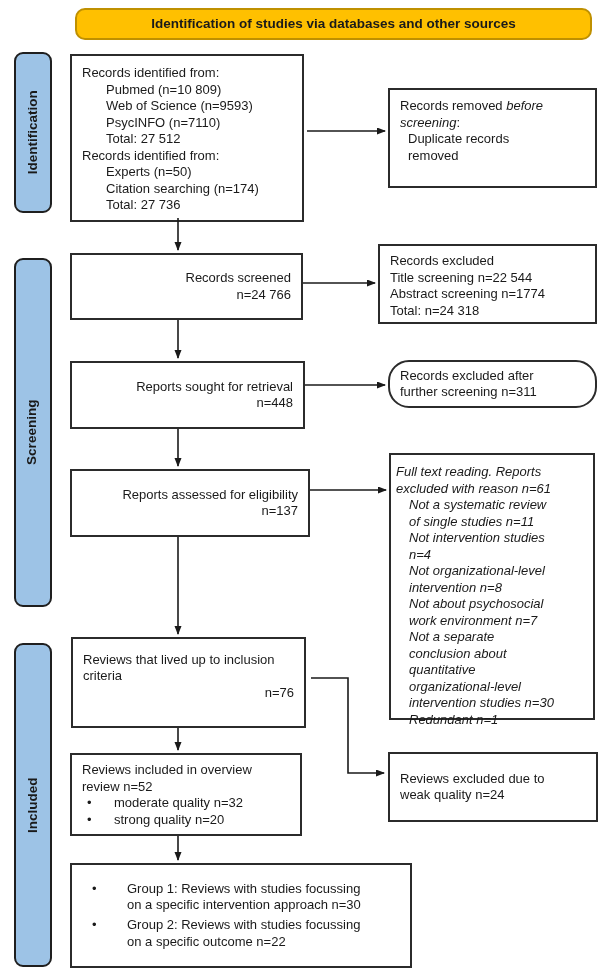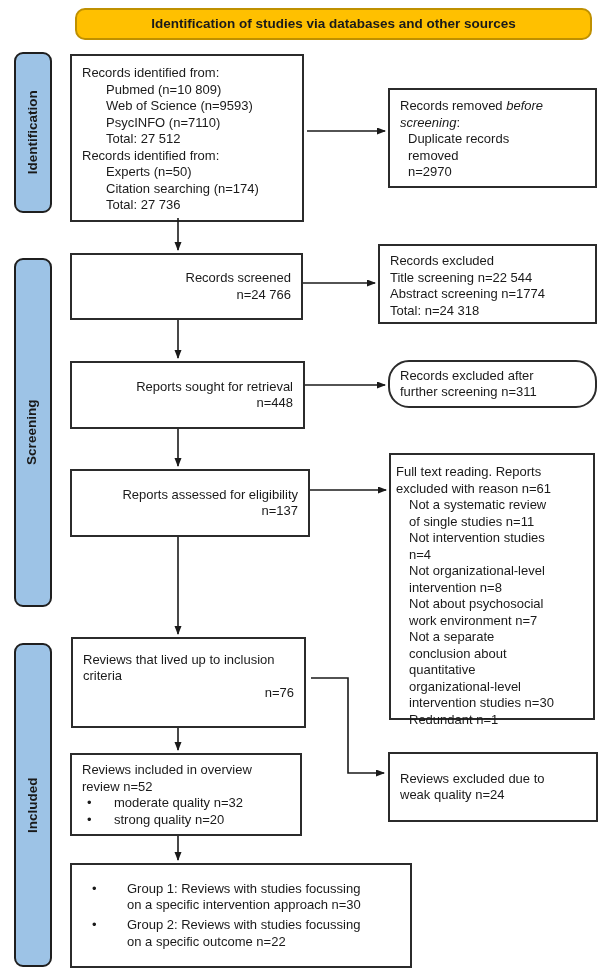--- a/index.html
+++ b/index.html
@@ -33,21 +33,21 @@
   #box-reports-sought{left:70px;top:361px;width:235px;height:68px;padding:0 10px;}
   #box-reports-assessed{left:70px;top:469px;width:240px;height:68px;padding:0 10px;}
   #box-reviews-inclusion{left:71px;top:637px;width:235px;height:91px;padding:0 10px 12px 10px;}
   #box-reviews-overview{left:70px;top:753px;width:232px;height:83px;padding:7px 12px 7px 10px;}
   #box-groups{left:70px;top:863px;width:342px;height:105px;padding:12px 35px 12px 0;
     display:flex;flex-direction:column;justify-content:space-evenly;}
   #box-records-removed{left:388px;top:88px;width:209px;height:100px;padding:8px 10px;}
   #box-records-removed .ind2{padding-left:8px;}
   #box-records-excluded{left:378px;top:244px;width:219px;height:80px;padding:7px 10px;}
   #box-excluded-further{left:388px;top:360px;width:209px;height:48px;padding:0 26px 0 10px;border-radius:21px;}
-  #box-full-text{left:389px;top:453px;width:206px;height:267px;padding:9px 34px 9px 5px;}
+  #box-full-text{left:389px;top:453px;width:206px;height:267px;padding:9px 34px 9px 5px;font-style:italic;}
   #box-full-text .ind{padding-left:13px;}
   #box-weak-quality{left:388px;top:752px;width:210px;height:70px;padding:0 24px 0 10px;}
   .bullet-row{display:flex;}
   #box-reviews-overview .bullet-row .bullet{width:27px;padding-left:5px;}
   #box-reviews-overview .bullet-row .bt{flex:1;}
   #box-groups .bullet-row .bullet{width:35px;padding-left:20px;box-sizing:content-box;}
   #box-groups .bullet-row .bt{flex:1;}
   svg.arrows{position:absolute;left:0;top:0;pointer-events:none;}
   em{font-style:italic;}
 </style>
@@ -133,21 +133,20 @@
       <span class="bt">Group 2: Reviews with studies focussing on a specific outcome n=22</span>
     </div>
     </div>
 
   <div class="box" id="box-records-removed">
     <div class="line"><span>Records removed </span><em>before screening</em><span>:</span></div>
     <div>
 
     <div class="line ind2 ind">Duplicate records</div>
         <div class="line ind2 ind">removed</div>
-        <div class="line ind2 ind">n=2970</div>
       </div>
   </div>
 
   <div class="box" id="box-records-excluded">
 
   <div class="line">Records excluded</div>
       <div class="line">Title screening n=22 544</div>
       <div class="line">Abstract screening n=1774</div>
       <div class="line">Total: n=24 318</div>
     </div>

